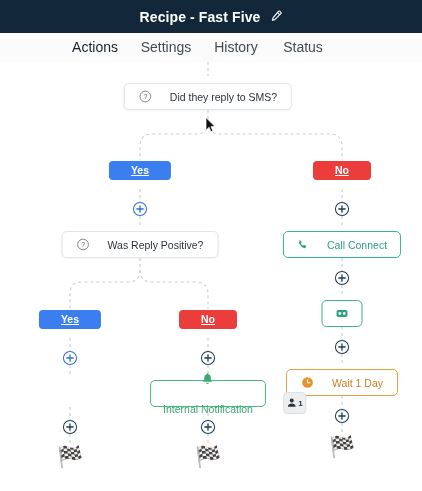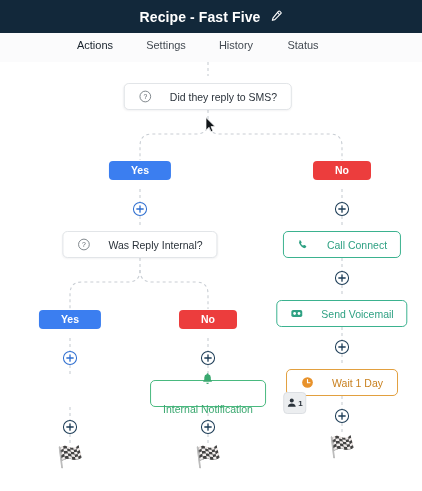--- a/index.html
+++ b/index.html
@@ -24,21 +24,21 @@
     width:13px;height:13px;cursor:pointer;
   }
 
   
   .tabbar{
     position:absolute;left:0;top:33px;width:422px;height:29px;
     background:#fbfbfc;border-bottom:1px solid #e4e6e9;
     display:flex;align-items:flex-start;
   }
   .tab{
-    position:absolute;top:6px;font-size:11px;color:#434a52;
+    position:absolute;top:6px;font-size:14px;color:#434a52;
     padding-bottom:18px;cursor:pointer;white-space:nowrap;
     transform:translateX(-50%);
   }
   .tab.active{color:#17212b;}
   .tab.active:after{
     content:"";position:absolute;left:50%;transform:translateX(-50%);
     bottom:0;width:100%;height:2.5px;background:#17212b;border-radius:1px;
   }
 
   
@@ -64,21 +64,21 @@
   .node-teal{border:1px solid #3bb28f;color:#2fa183;height:27px;padding:8px 13px;}
   .node-blue{border:1px solid #8fb6ee;color:#3a73d6;height:27px;padding:0 12px;}
   .node-green{border:1px solid #49b97f;color:#3aa86f;height:27px;padding:0 12px;}
   .node-amber{border:1px solid #e2a03f;color:#c9811f;height:27px;padding:0 14px;}
 
   
   .pill{
     position:absolute;transform:translateX(-50%);
     height:19px;line-height:19px;border-radius:4px;
     color:#fff;font-size:10.5px;font-weight:bold;text-align:center;
-    min-width:54px;padding:0 22px;box-sizing:border-box;cursor:pointer;
+    min-width:54px;padding:0 22px;box-sizing:border-box;cursor:pointer;text-decoration:underline;
   }
   .pill-yes{background:#3b7ef0;}
   .pill-no{background:#ec3d3d;}
 
   
   .plus{
     position:absolute;transform:translate(-50%,-50%);
     width:15px;height:15px;cursor:pointer;
   }
   .flag{
@@ -190,21 +190,21 @@
       </svg>
     </div>
 
     <div class="node node-cond" style="left:140px;top:169px;">
       <span class="ico">
         <svg width="13" height="13" viewBox="0 0 16 16">
           <circle cx="8" cy="8" r="6.6" fill="none" stroke="#71797f" stroke-width="1.1"></circle>
           <text x="8" y="11.4" text-anchor="middle" font-size="8.4" font-family="Liberation Sans, sans-serif" fill="#525a61">?</text>
         </svg>
       </span>
-      <span>Was Reply Internal?</span>
+      <span>Was Reply Positive?</span>
     </div>
 
     <div class="node node-teal" style="left:342px;top:169px;">
       <span class="ico">
         <svg width="12" height="12" viewBox="0 0 16 16">
           <path d="M3.2 2.2c.7-.7 1.7-.5 2.1.3l.8 1.5c.3.6.2 1.1-.3 1.5l-.6.5c.6 1.4 1.6 2.4 3 3l.5-.6c.4-.5.9-.6 1.5-.3l1.5.8c.8.4 1 1.4.3 2.1l-.7.7c-.6.6-1.4.7-2.2.4C6.6 11 4.4 8.9 3 5.8c-.4-.9-.3-1.8.3-2.5z" fill="#2fa183"></path>
         </svg>
       </span>
       <span>Call Connect</span>
     </div>
@@ -232,21 +232,20 @@
     </div>
 
     <div class="node node-teal" style="left:342px;top:238px;">
       <span class="ico">
         <svg width="13" height="13" viewBox="0 0 16 16">
           <rect x="1.3" y="3.6" width="13.4" height="8.8" rx="2.2" fill="#2fa183"></rect>
           <circle cx="5.3" cy="8" r="1.7" fill="#ffffff"></circle>
           <circle cx="10.7" cy="8" r="1.7" fill="#ffffff"></circle>
         </svg>
       </span>
-      <span>Send Voicemail</span>
     </div>
 
     <div class="plus" style="left:342px;top:285px;">
       <svg width="15" height="15" viewBox="0 0 16 16">
         <circle cx="8" cy="8" r="7" fill="#fff" stroke="#1d3d57" stroke-width="1.1"></circle>
         <path d="M8 4.6v6.8M4.6 8h6.8" stroke="#1d3d57" stroke-width="1.4" stroke-linecap="round"></path>
       </svg>
     </div>
 
     <div class="node node-amber" style="left:342px;top:307px;">

